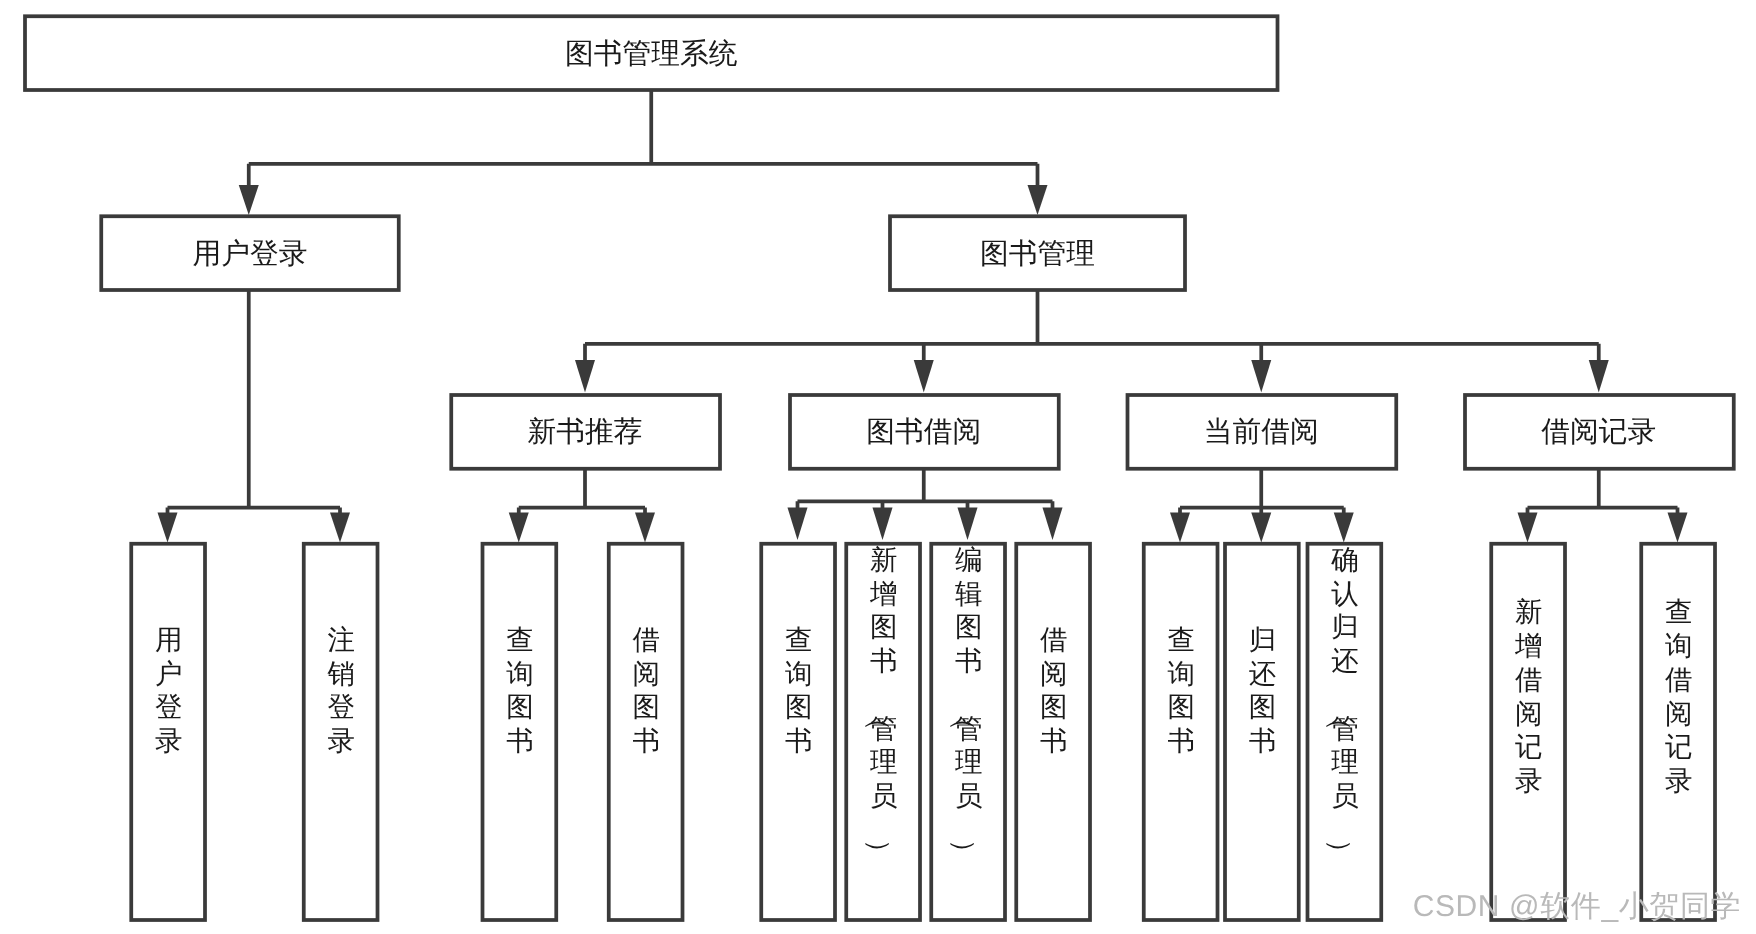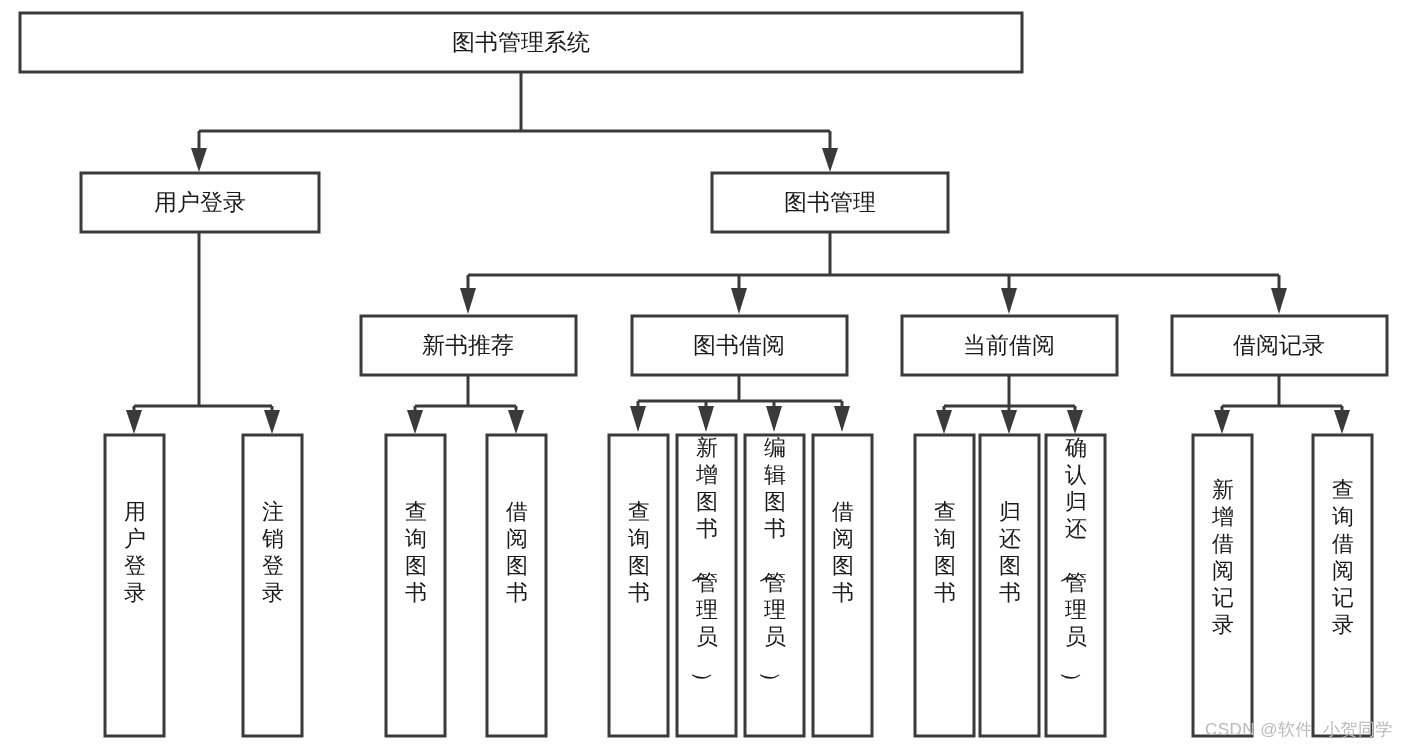--- a/index.html
+++ b/index.html
@@ -53,21 +53,21 @@
     font-family: "Liberation Sans", "DejaVu Sans", sans-serif;
     font-size: 22px;
     fill: #1a1a1a;
     text-anchor: middle;
   }
   .watermark-text {
     position: absolute;
     right: 12px;
     bottom: 6px;
     font-family: "Liberation Sans", "DejaVu Sans", sans-serif;
-    font-size: 17px;
+    font-size: 24px;
     color: #b9b9b9;
     white-space: nowrap;
     letter-spacing: 0.5px;
     pointer-events: none;
   }
 </style>
 </head>
 <body>
 
 <div id="diagram-root">

